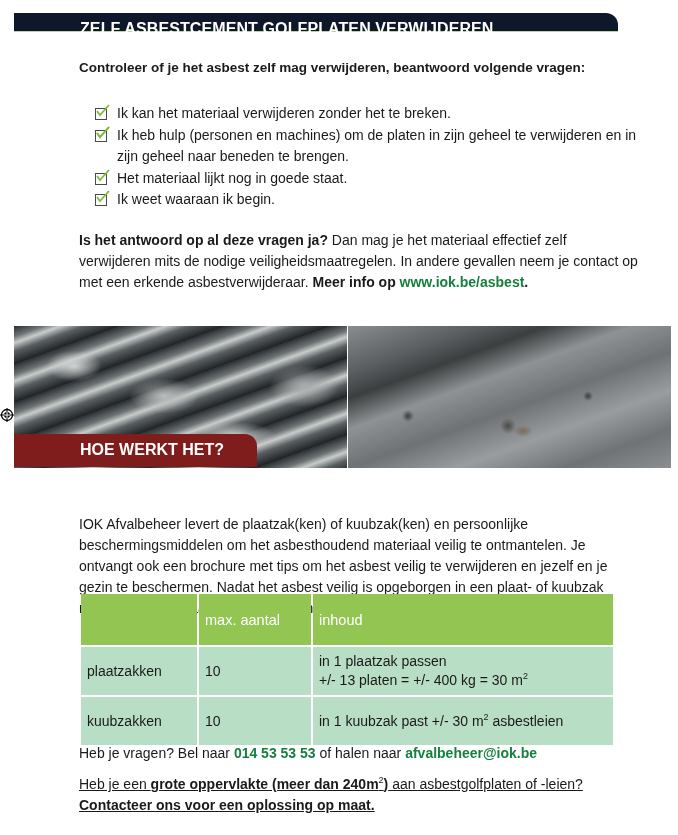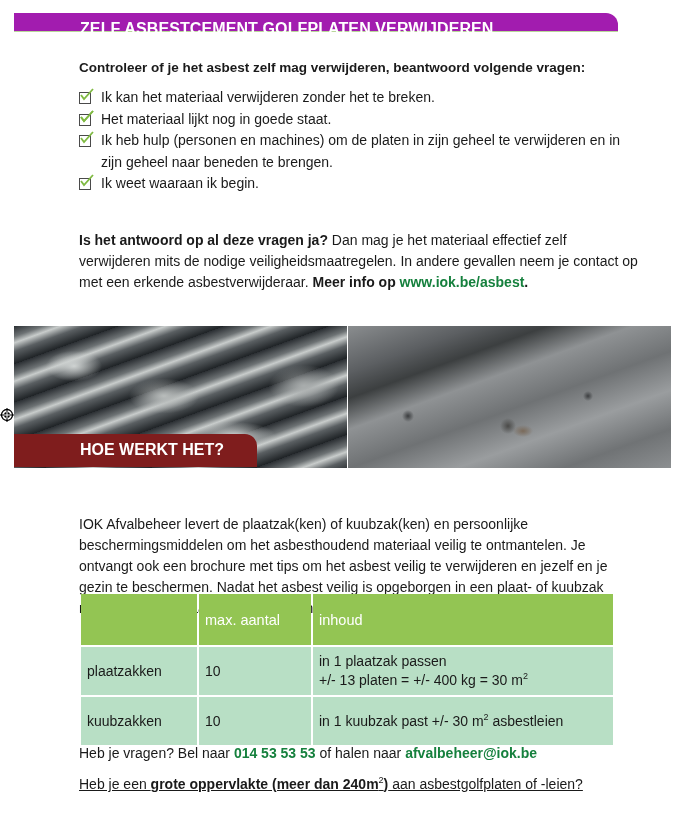--- a/index.html
+++ b/index.html
@@ -1,23 +1,23 @@
 <!DOCTYPE html>
 <html><head>
 <meta charset="utf-8">
 <style>
   html, body { margin:0; padding:0; background:#ffffff; }
   body { width:678px; height:835px; position:relative; overflow:hidden;
          font-family:"Liberation Sans", sans-serif; color:#1a1a1a; }
   .hdr { position:absolute; left:14px; top:13px; width:604px; height:18px;
-         background:#a21caf; border-top-right-radius:12px; box-shadow: 0 1px 0 #b9d79a; }
+         background:#0f172a; border-top-right-radius:12px; box-shadow: 0 1px 0 #b9d79a; }
   .hdr span { position:absolute; left:66px; top:7px; color:#ffffff; font-weight:bold;
               font-size:16px; letter-spacing:0.1px; }
   .intro { position:absolute; left:79px; top:60px; font-size:13.5px; font-weight:bold; color:#1a1a1a; }
-  .checklist { position:absolute; left:79px; top:87px; margin:0; padding:0; list-style:none; width:560px; }
+  .checklist { position:absolute; left:79px; top:87px; margin:16px; padding:0; list-style:none; width:560px; }
   .checklist li { position:relative; padding-left:22px; font-size:14px; line-height:21.5px; color:#1a1a1a; }
   .cb { position:absolute; left:0; top:5px; width:10px; height:10px; border:1.4px solid #4a4a4a; }
   .cb svg { position:absolute; left:-1px; top:-5px; }
   .answer { position:absolute; left:79px; top:230px; width:560px; font-size:14px; line-height:21px; color:#1a1a1a; }
   .answer b { font-weight:bold; }
   .green { color:#15803d; font-weight:bold; }
   .photos { position:absolute; left:14px; top:326px; width:657px; height:142px; overflow:hidden; }
   .photo-left { position:absolute; left:0; top:0; width:333px; height:142px;
     background:
       radial-gradient(ellipse 40px 22px at 60px 40px, #cfd3d2 0, rgba(0,0,0,0) 70%),
@@ -74,29 +74,29 @@
           <path d="M2 7 L5 11 L14 1" stroke="#7fba42" stroke-width="1.8" fill="none"></path>
         </svg>
       </span>
   </li>
   <li>
     <span class="cb">
         <svg width="16" height="14" viewBox="0 0 16 14">
           <path d="M2 7 L5 11 L14 1" stroke="#7fba42" stroke-width="1.8" fill="none"></path>
         </svg>
       </span>
-    <span>Het materiaal lijkt nog in goede staat.</span>
+    <span>Ik heb hulp (personen en machines) om de platen in zijn geheel te verwijderen en in zijn geheel naar beneden te brengen.</span>
   </li>
   <li>
     <span class="cb">
         <svg width="16" height="14" viewBox="0 0 16 14">
           <path d="M2 7 L5 11 L14 1" stroke="#7fba42" stroke-width="1.8" fill="none"></path>
         </svg>
       </span>
-    <span>Ik heb hulp (personen en machines) om de platen in zijn geheel te verwijderen en in zijn geheel naar beneden te brengen.</span>
+    <span>Het materiaal lijkt nog in goede staat.</span>
   </li>
   <li>
     <span class="cb">
         <svg width="16" height="14" viewBox="0 0 16 14">
           <path d="M2 7 L5 11 L14 1" stroke="#7fba42" stroke-width="1.8" fill="none"></path>
         </svg>
       </span>
     <span>Ik weet waaraan ik begin.</span>
   </li>
 </ul>
@@ -151,13 +151,14 @@
     </tr>
   </tbody>
 </table>
 
 <div class="contact">
   <span>Heb je vragen? Bel naar </span><a class="green">014 53 53 53</a><span> of halen naar </span><a class="green">afvalbeheer@iok.be</a>
 </div>
 
 <div class="big">
   <span>Heb je een </span><b>grote oppervlakte (meer dan 240m</b><sup>2</sup><b>)</b><span> aan asbestgolfplaten of -leien?</span><br>
+  <b>Contacteer ons voor een oplossing op maat.</b>
 </div>
 
 </body></html>

